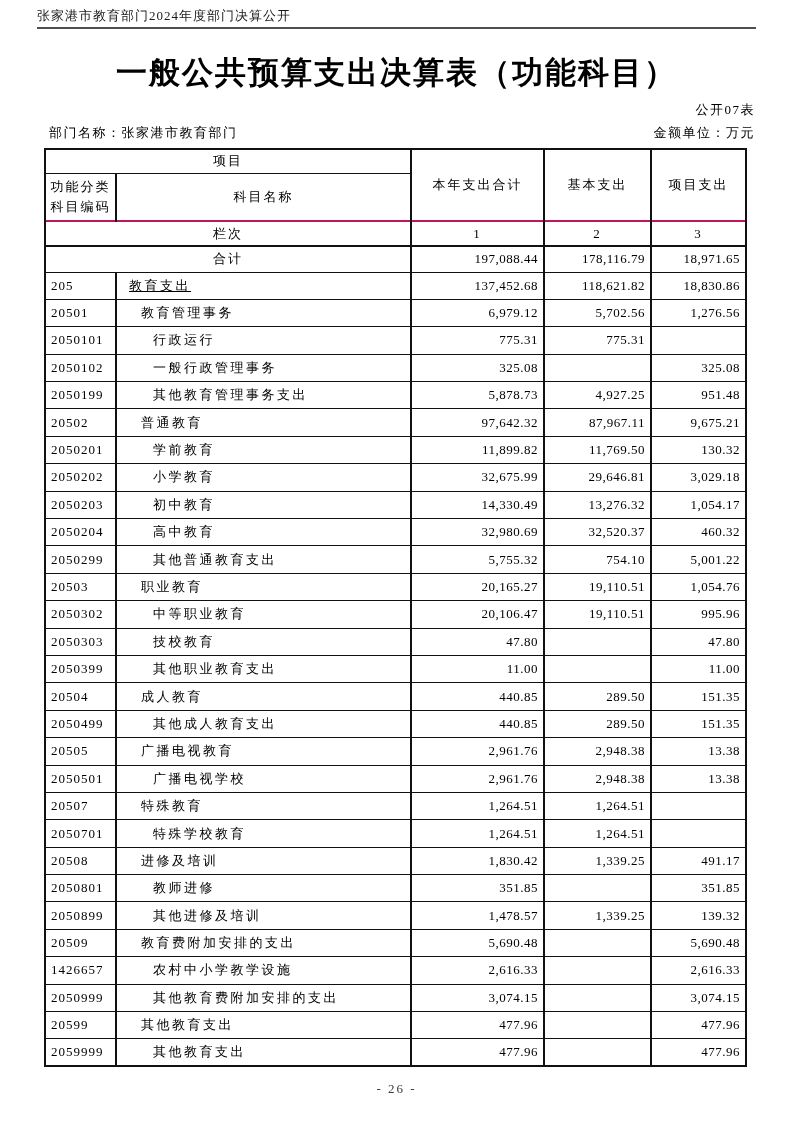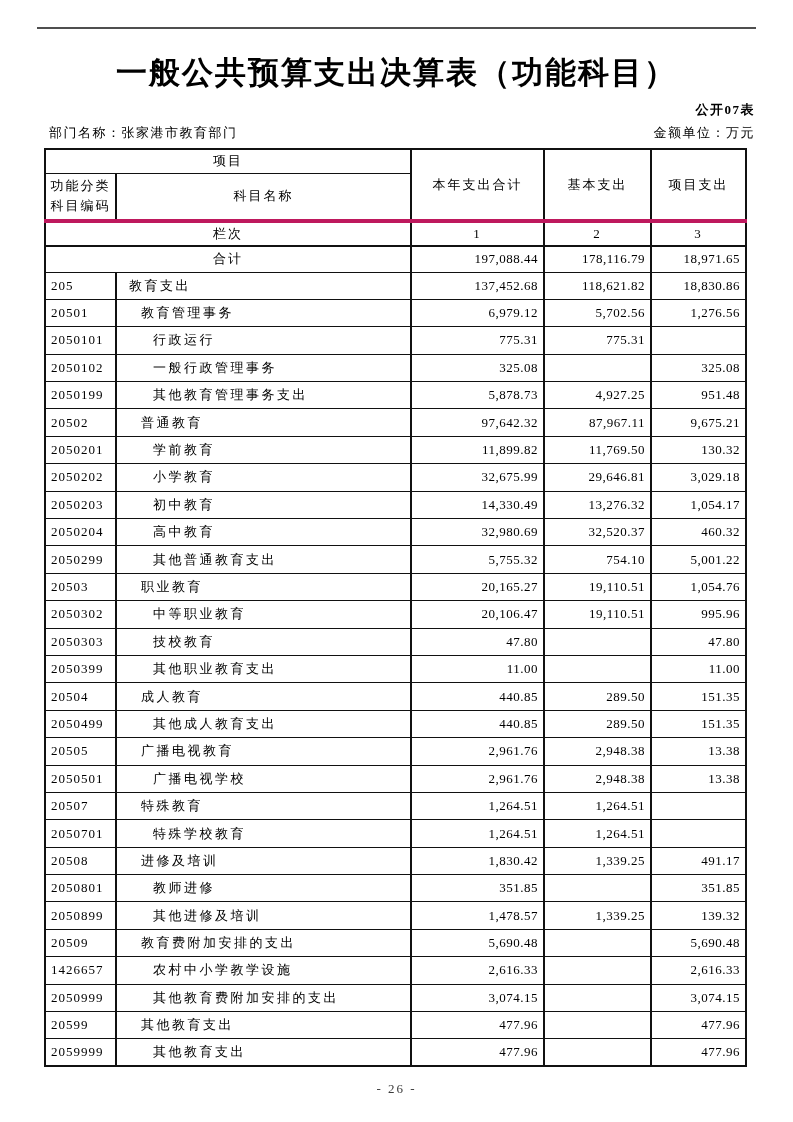--- a/index.html
+++ b/index.html
@@ -40,21 +40,20 @@
     font-weight: bold;
     letter-spacing: 2px;
     color: #000;
   }
   .table-no {
     position: absolute;
     right: 38px;
     top: 101px;
     font-size: 13px;
     letter-spacing: 1.5px;
-    font-weight: bold;
   }
   .meta-row {
     position: absolute;
     left: 49px;
     right: 38px;
     top: 124px;
     display: flex;
     justify-content: space-between;
     font-size: 13px;
     letter-spacing: 1.5px;
@@ -74,47 +73,48 @@
     border-left-width: 2px;
     border-right-width: 2px;
     font-weight: normal;
     overflow: hidden;
     white-space: nowrap;
   }
   table.budget { border: 2px solid #111; }
   tr.hdr-row-1 { height: 24px; }
   tr.hdr-row-2 { height: 48px; }
   tr.lanci-row { height: 25px; }
-  tr.lanci-row td { border-top: 4px solid #be185d; border-bottom: 2px solid #111; }
+  tr.lanci-row td { border-top: 2px solid #be185d; border-bottom: 2px solid #111; }
   tr.total-row { height: 26px; }
   tr.data-row { height: 27.4px; }
   .cell-center { text-align: center; letter-spacing: 2px; }
   .cell-code { text-align: left; padding-left: 5px; letter-spacing: 1px; }
   .cell-name { text-align: left; letter-spacing: 2.5px; }
   .cell-num { text-align: right; padding-right: 5px; letter-spacing: 0.5px; }
-  .indent-0 { padding-left: 12px; }
+  .indent-0 { padding-left: 12px; text-decoration: underline; }
   .indent-1 { padding-left: 24px; }
   .indent-2 { padding-left: 36px; }
   .code-header div { line-height: 1.55; text-align: center; letter-spacing: 2px; }
   .page-footer {
     position: absolute;
     left: 0;
     top: 1081px;
     width: 100%;
     text-align: center;
     font-size: 13px;
     letter-spacing: 2px;
     color: #3a3a3a;
   }
 </style>
 </head>
 <body>
 
 <div class="page">
 
+  <div class="doc-header">张家港市教育部门2024年度部门决算公开</div>
   <div class="header-rule"></div>
 
   <div class="doc-title">一般公共预算支出决算表（功能科目）</div>
 
   <div class="table-no">公开07表</div>
 
   <div class="meta-row">
     <span>部门名称：张家港市教育部门</span>
     <span>金额单位：万元</span>
   </div>

